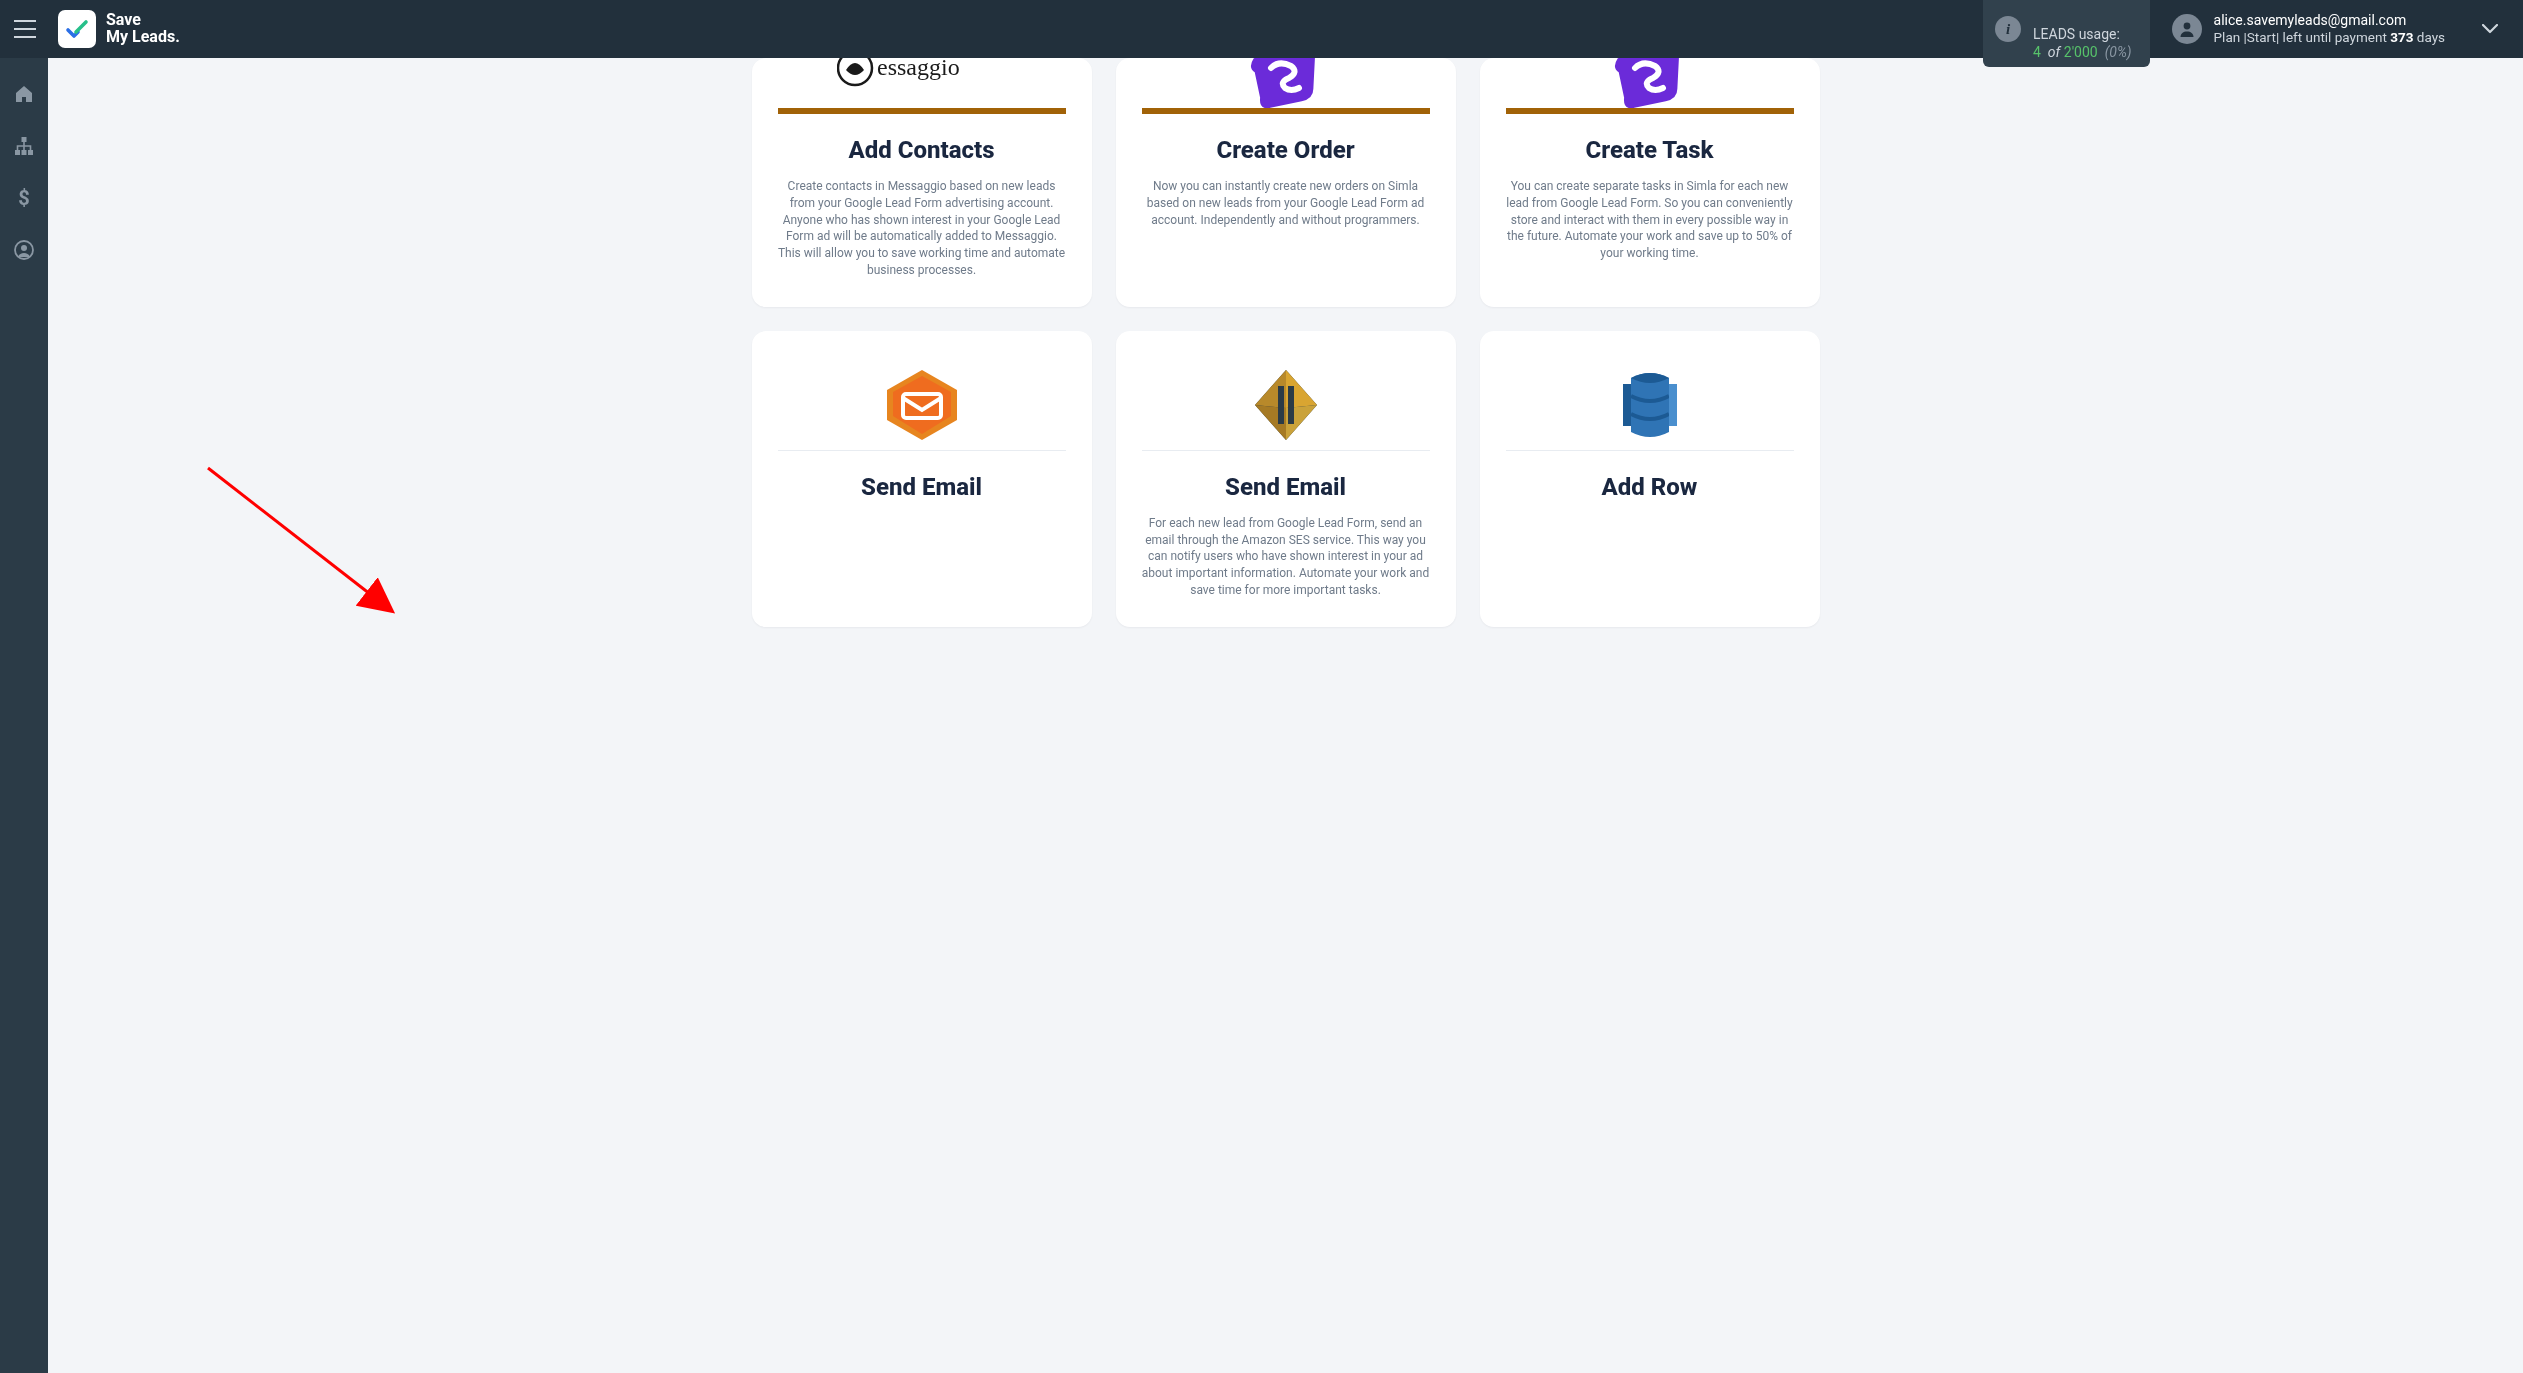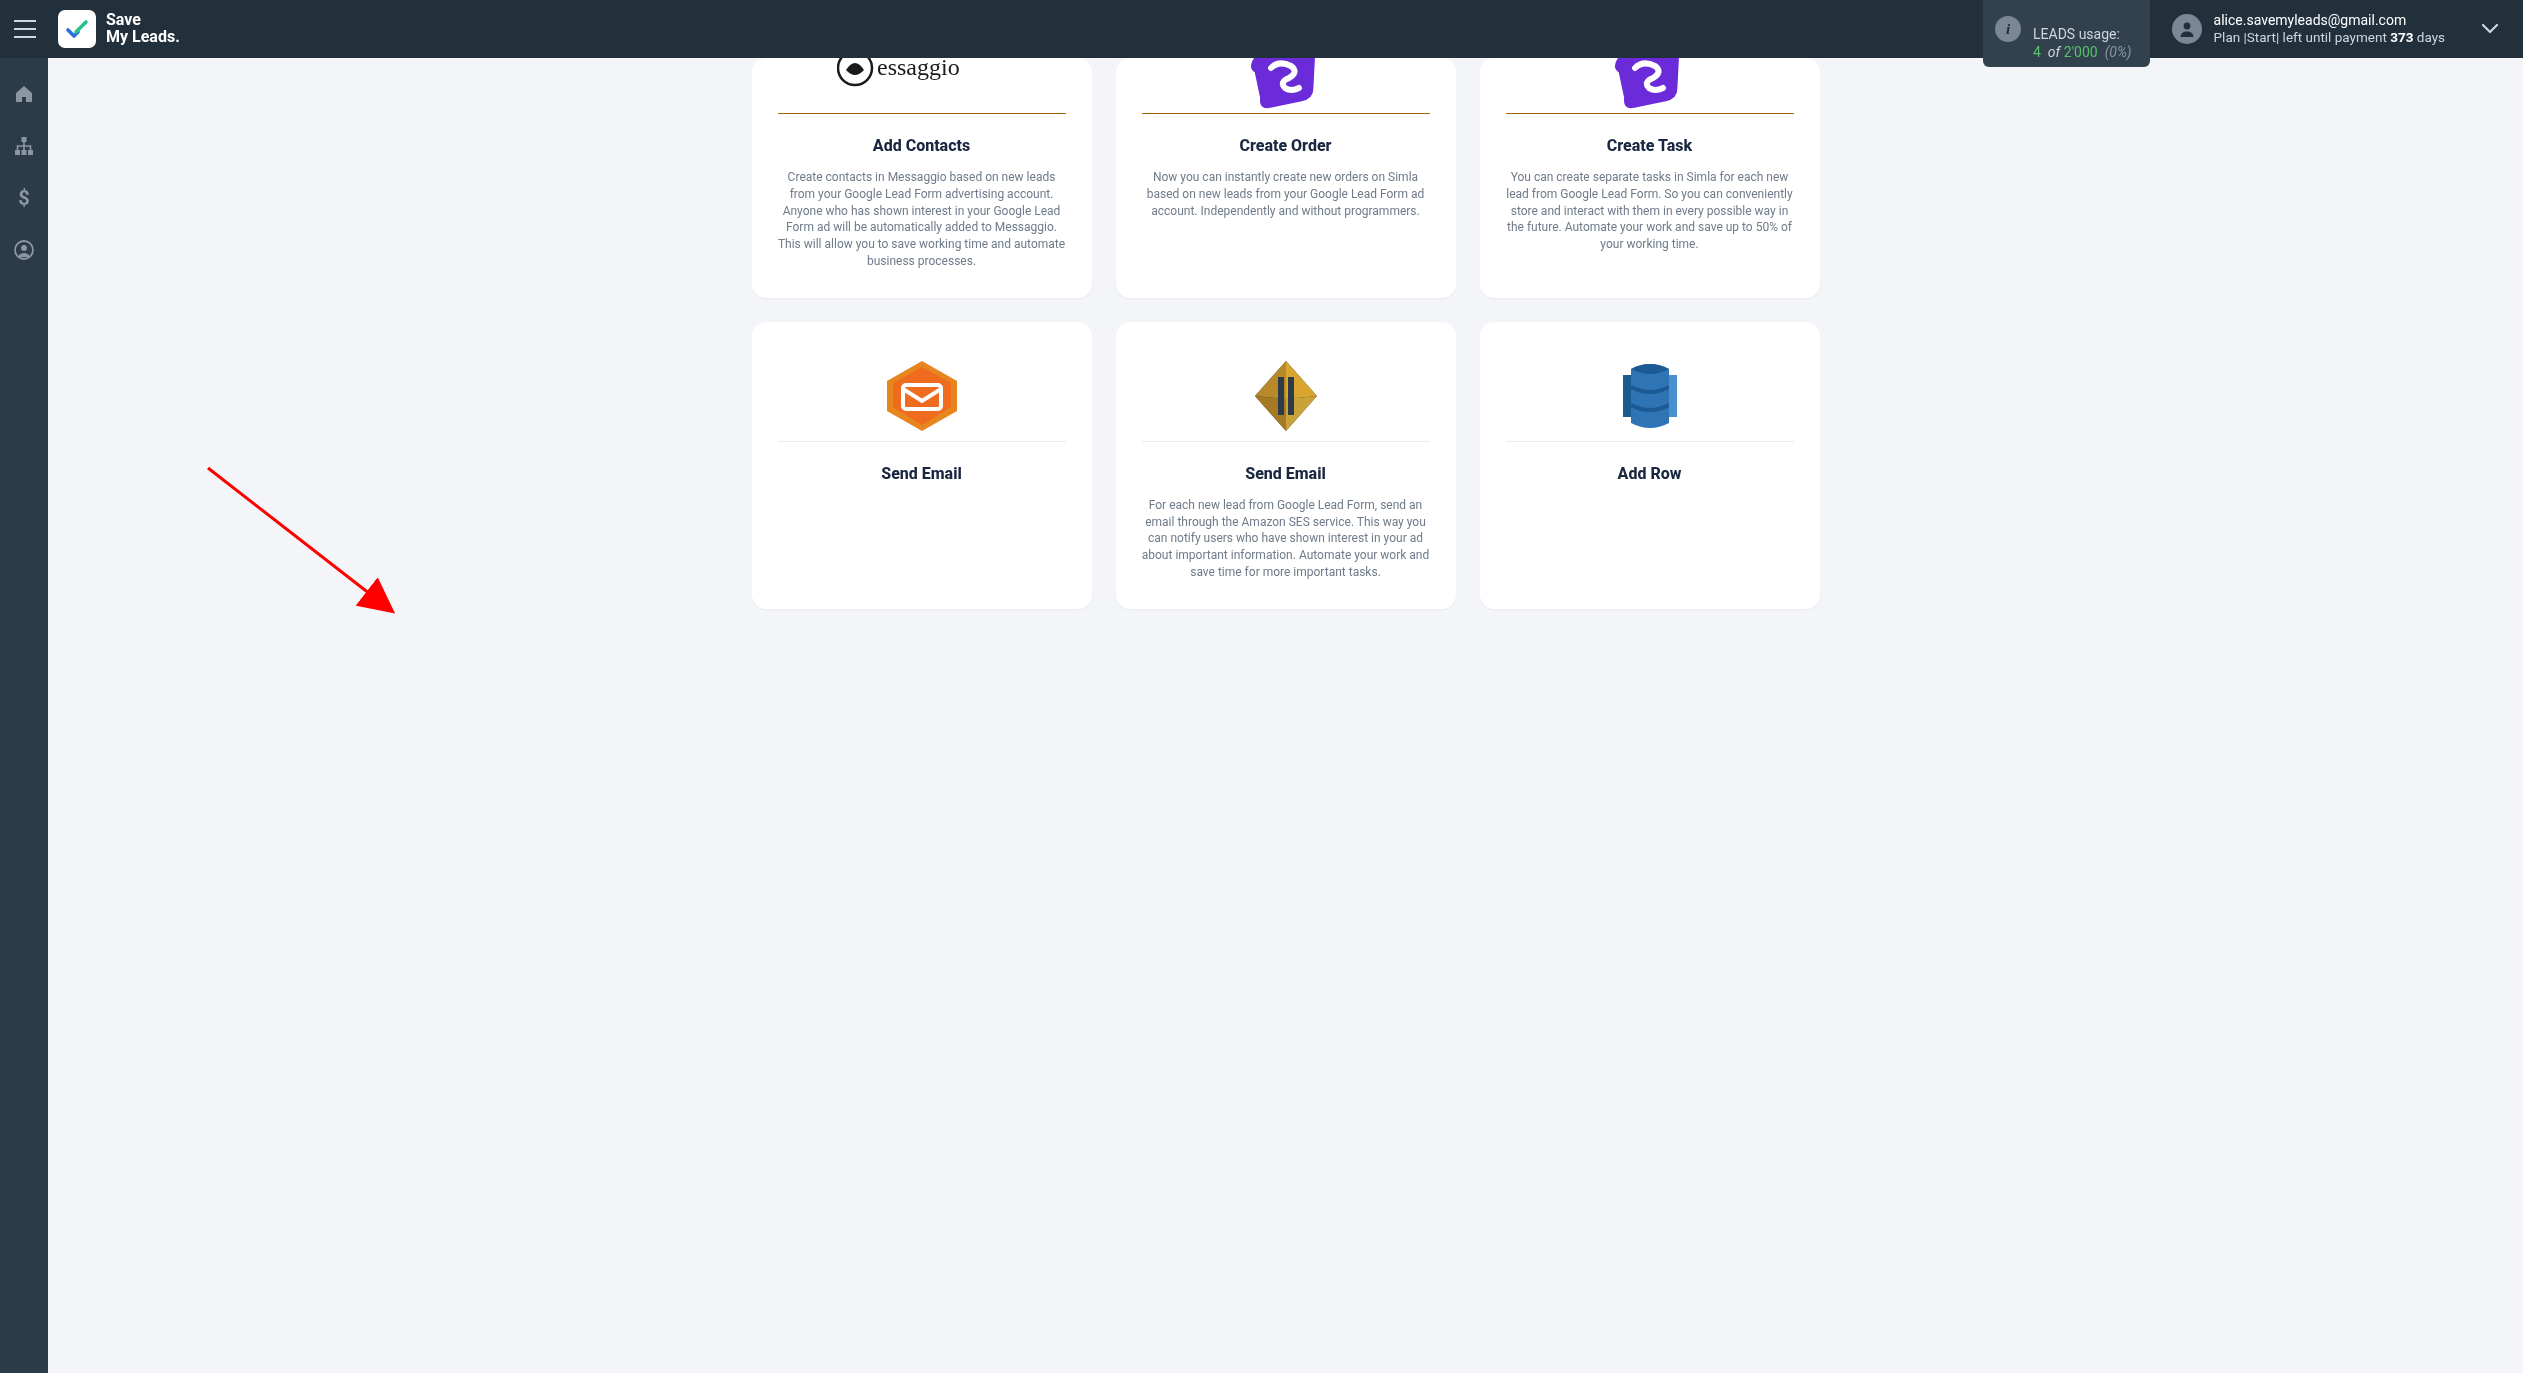--- a/index.html
+++ b/index.html
@@ -124,25 +124,25 @@
   .icon-wrap {
     height: 90px; width: 100%;
     display:flex; align-items:center; justify-content:center;
     border-bottom: 1px solid #e8ecf1;
     margin-bottom: 22px;
   }
   .partial-icon-wrap {
     height: 56px; width: 100%;
     display:flex; align-items:flex-start; justify-content:center;
     overflow: hidden;
-    border-bottom: 1px solid #a16207;
+    border-bottom: 6px solid #a16207;
     margin-bottom: 22px;
   }
   .card-title {
-    font-size: 16px;
+    font-size: 24px;
     font-weight: 800;
     color: #1a2740;
     margin-bottom: 14px;
   }
   .card-desc {
     font-size: 12px;
     line-height: 1.4;
     color: #6f7b8a;
   }
 

